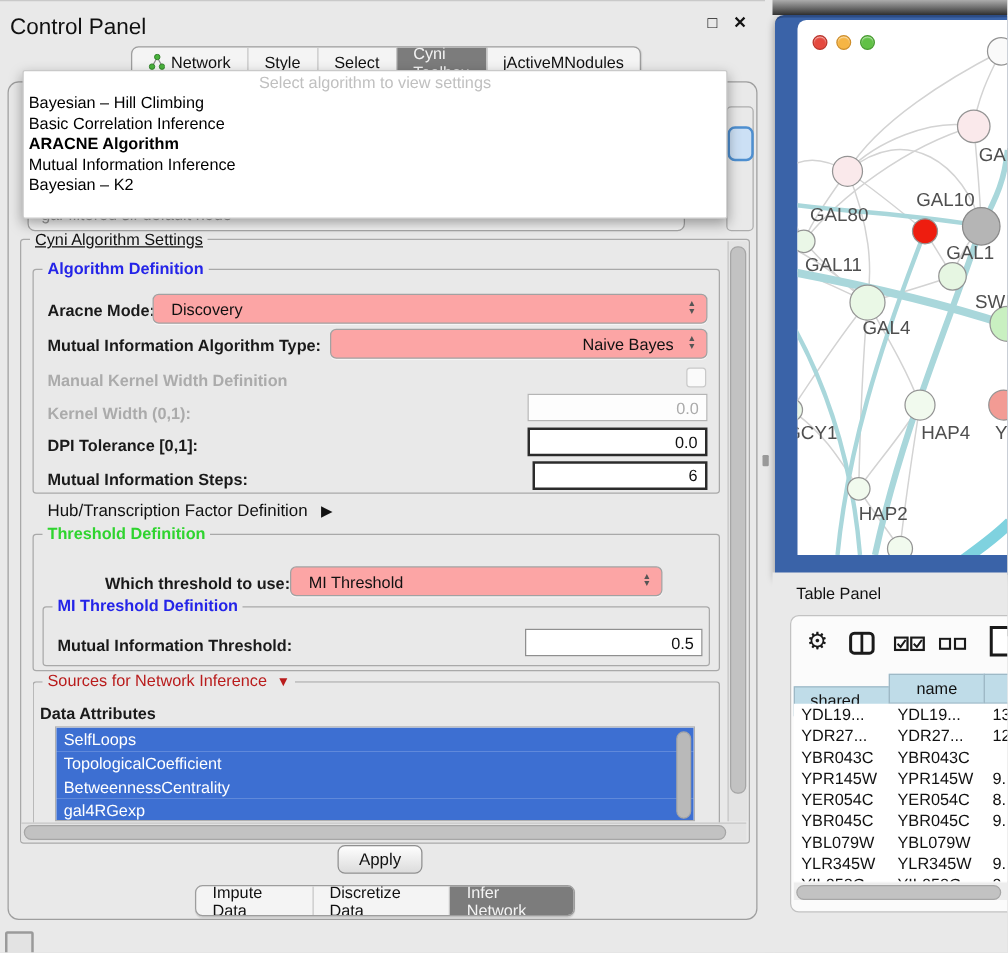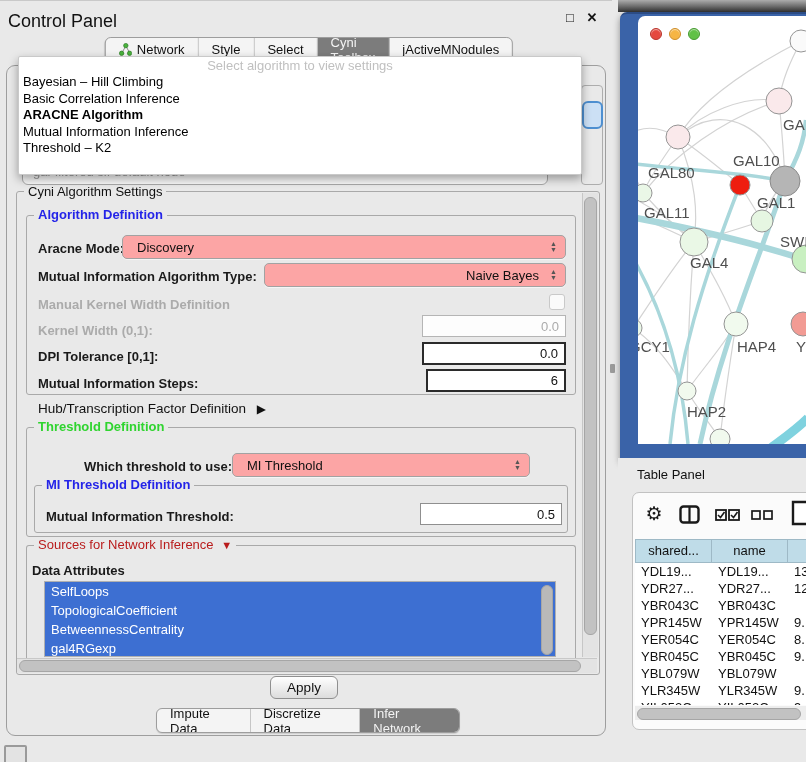--- a/index.html
+++ b/index.html
@@ -95,25 +95,25 @@
     <div class="abs" style="left:22px;top:158px;width:524px;height:24px;border:1px solid #A8A8A8;border-radius:6px;background:#F8F8F8;z-index:5;overflow:hidden;">
       <span class="nowrap" style="position:absolute;left:10px;top:4px;font-size:13px;color:#9A9A9A;">gal-filtered sif default node</span>
     </div>
 
     <div class="popup">
       <div class="ph">Select algorithm to view settings</div>
       <div class="opt">Bayesian – Hill Climbing</div>
       <div class="opt">Basic Correlation Inference</div>
       <div class="opt sel">ARACNE Algorithm</div>
       <div class="opt">Mutual Information Inference</div>
-      <div class="opt">Threshold – K2</div>
+      <div class="opt">Bayesian – K2</div>
     </div>
 
     <div class="grp" style="left:16px;top:190px;width:582px;height:482px;"></div>
-    <div class="legend plain" style="left:24px;top:184px;color:#111;">Cyni Algorithm Settings</div>
+    <div class="legend plain" style="left:24px;top:184px;color:#111;text-decoration:underline;">Cyni Algorithm Settings</div>
 
     <div class="grp" style="left:26px;top:214px;width:548px;height:178px;"></div>
     <div class="legend" style="left:34px;top:207px;color:#2424E8;">Algorithm Definition</div>
 
     <div class="lbl" style="left:38px;top:240px;">Aracne Mode:</div>
     <div class="combo" style="left:122px;top:234px;width:444px;height:24px;">
       <span>Discovery</span>
       <span class="spin">
           <span>▲</span>
           <span>▼</span>
@@ -309,21 +309,21 @@
           <rect x="13" y="1" width="8" height="8" fill="none" stroke="#1A1A1A" stroke-width="1.7"></rect>
         </svg>
       </div>
       <div class="abs icnbtn" style="left:158px;top:6px;width:30px;height:28px;">
         <svg width="30" height="28" viewBox="0 0 30 28">
           <path d="M2 3 L16 3 L22 9 L22 25 L2 25 Z" fill="#FFF" stroke="#1A1A1A" stroke-width="2.4"></path>
           <path d="M16 3 L16 9 L22 9" fill="none" stroke="#1A1A1A" stroke-width="2"></path>
         </svg>
       </div>
 
-      <div class="hcell" style="left:2px;top:46px;width:77px;">shared...</div>
+      <div class="hcell" style="left:2px;top:56px;width:77px;">shared...</div>
       <div class="hcell" style="left:78px;top:46px;width:77px;">name</div>
       <div class="hcell" style="left:154px;top:46px;width:28px;"></div>
 
       <div class="abs" style="left:2px;top:70px;width:178px;height:142px;background:#FFF;overflow:hidden;">
         <div class="trow">
           <span class="tc tc1">YDL19...</span>
             <span class="tc tc2">YDL19...</span>
             <span class="tc tc3">13</span>
         </div>
         <div class="trow">

